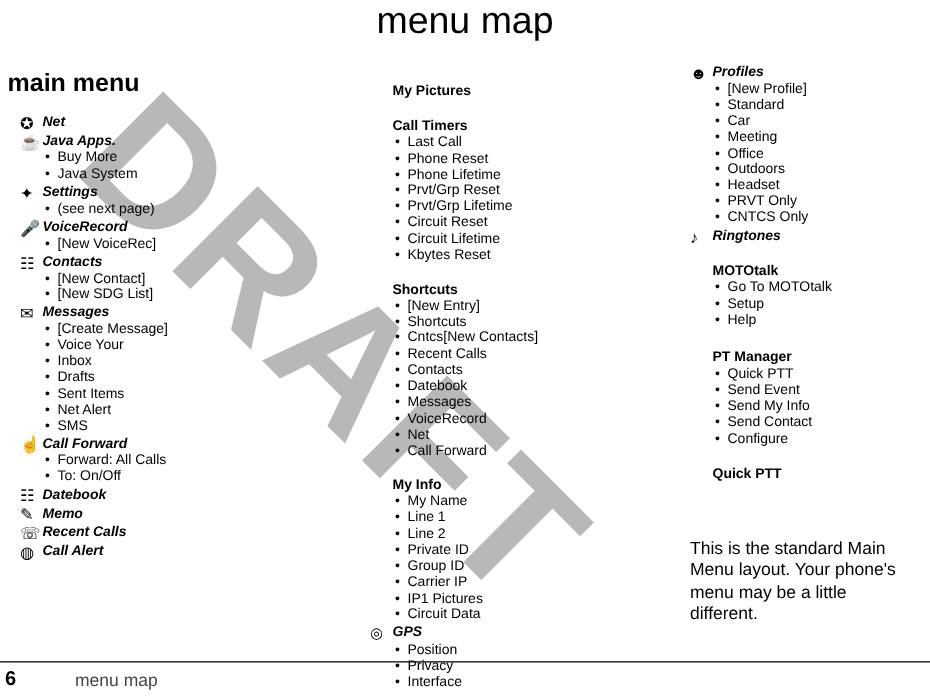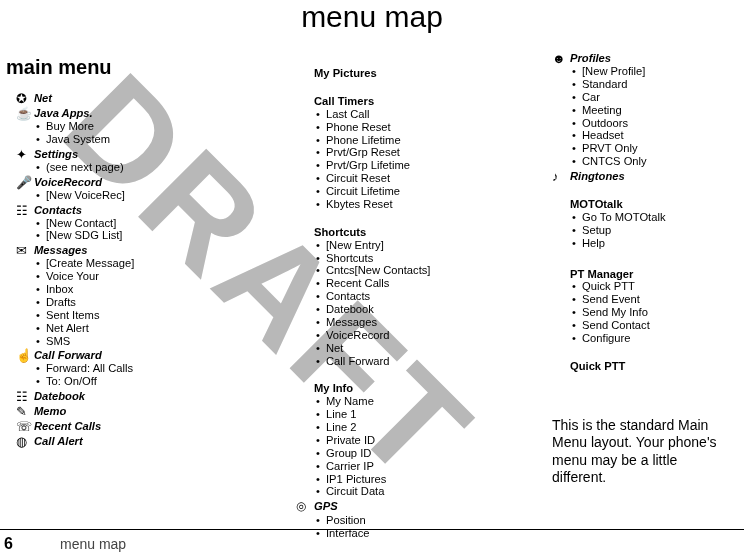--- a/index.html
+++ b/index.html
@@ -277,37 +277,39 @@
     <li>IP1 Pictures</li>
     <li>Circuit Data</li>
   </ul>
 
   <div class="gps-icon-row" style="padding-left:18px;">
     <span class="gps-icon">◎</span>
     <span class="sect-title">GPS</span>
   </div>
   <ul>
     <li>Position</li>
+    <li>Privacy</li>
     <li>Interface</li>
   </ul>
 
 </div>
 
 <div class="col col3">
 
   <div class="section">
     <div class="section-head">
       <span class="icon-slot">☻</span>
       <span class="sect-title">Profiles</span>
     </div>
     <ul>
       <li>[New Profile]</li>
       <li>Standard</li>
       <li>Car</li>
       <li>Meeting</li>
+      <li>Office</li>
       <li>Outdoors</li>
       <li>Headset</li>
       <li>PRVT Only</li>
       <li>CNTCS Only</li>
     </ul>
   </div>
 
   <div class="section">
     <div class="section-head">
       <span class="icon-slot">♪</span>

